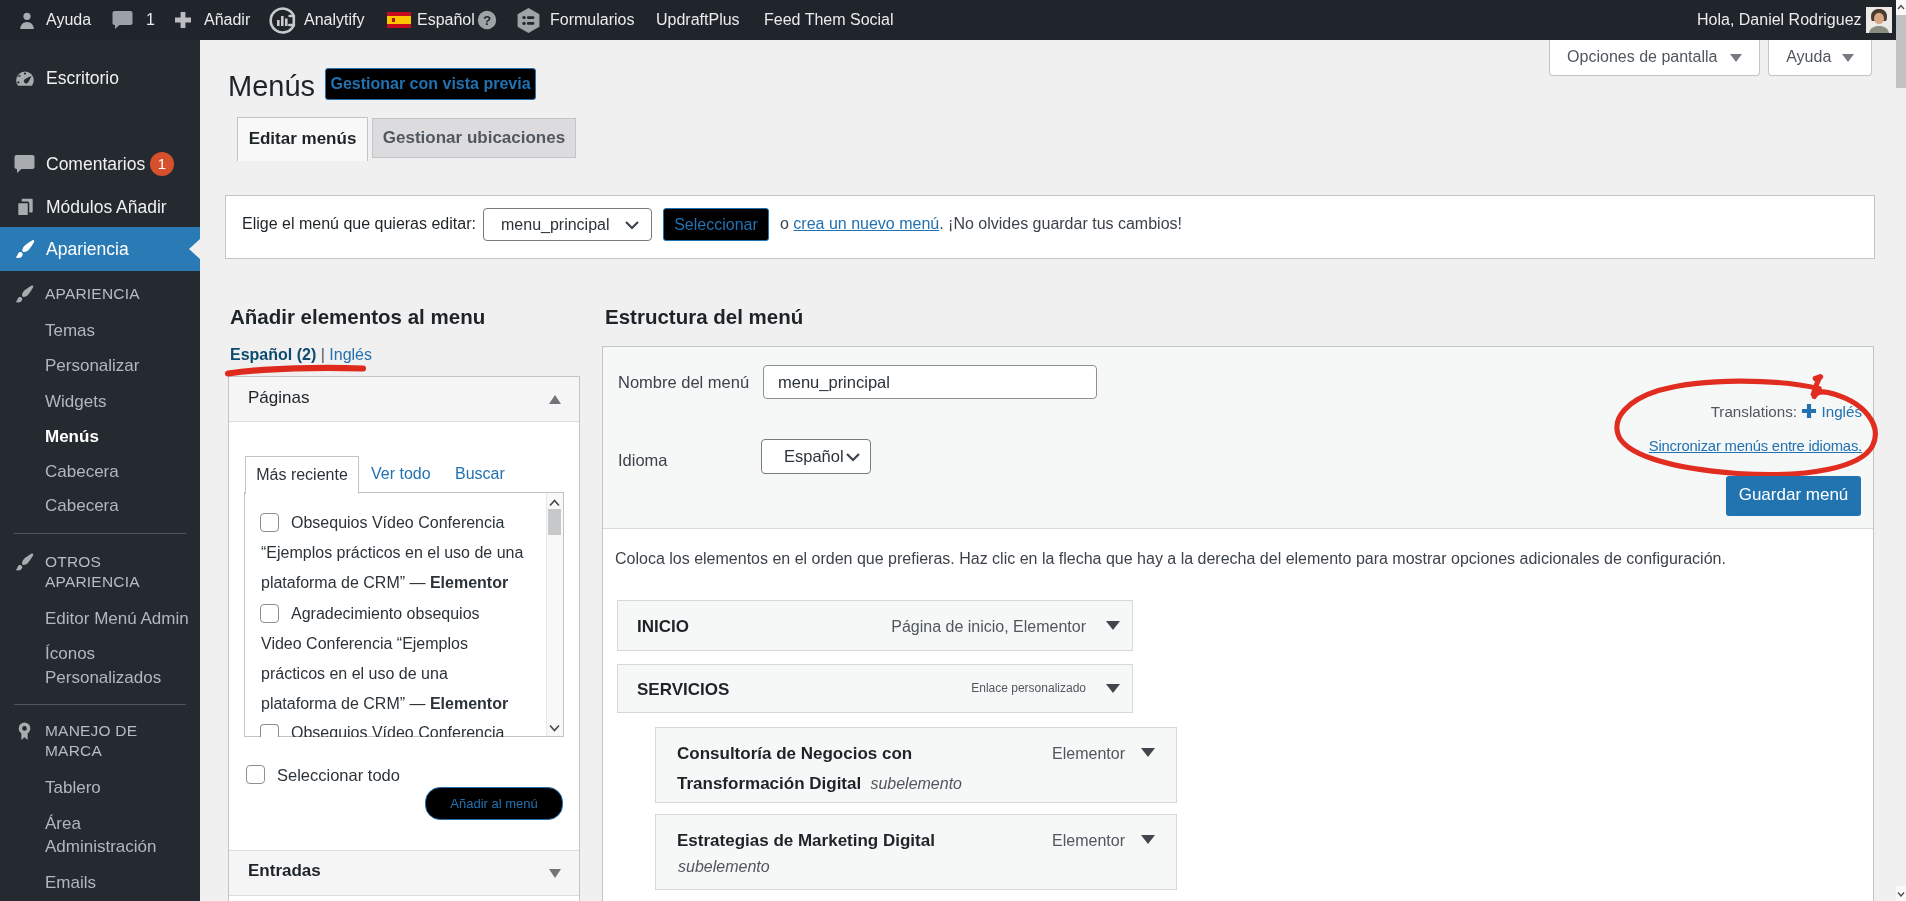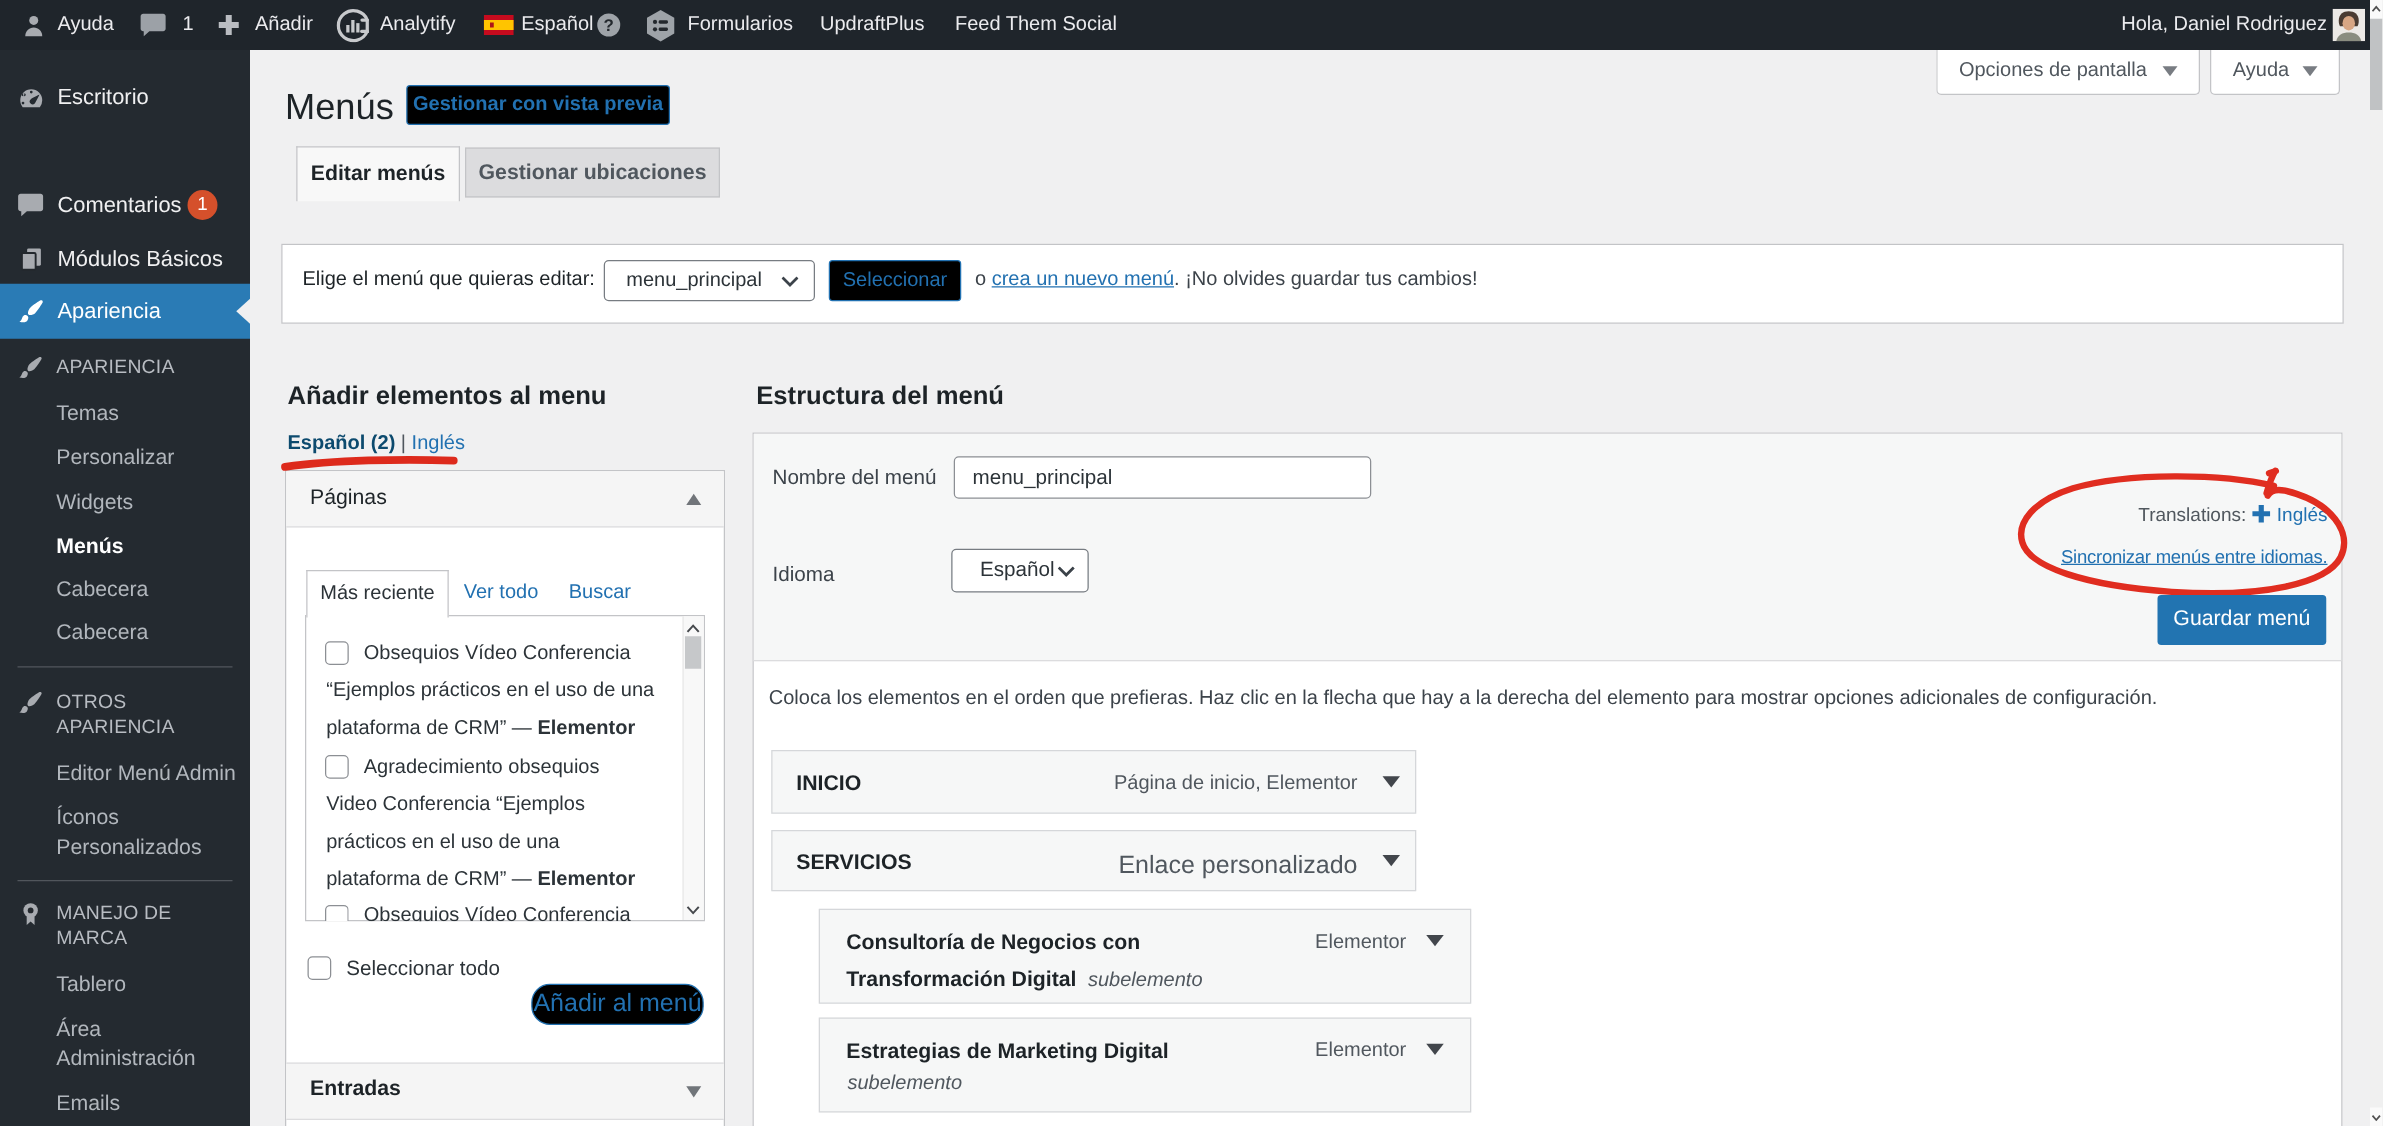--- a/index.html
+++ b/index.html
@@ -93,21 +93,21 @@
         <path d="M2.5 1h16c1 0 2 .9 2 2v10c0 1.1-1 2-2 2h-11l-4.5 4v-4h-.5c-1 0-2-.9-2-2V3c0-1.1 1-2 2-2z" fill="#a8abb0"></path>
       </svg>
     <span class="lbl">Comentarios</span>
     <span style="position:absolute;left:150px;top:50%;transform:translateY(-50%);width:24px;height:24px;border-radius:50%;background:#d5502b;color:#fff;font-size:15px;text-align:center;line-height:24px;">1</span>
   </div>
   <div class="smenu-item" style="top:145px">
     <svg width="22" height="22" viewBox="0 0 20 20">
         <rect x="7" y="2.5" width="10" height="12.5" rx="1" fill="#a8abb0"></rect>
         <rect x="3.2" y="5.8" width="10" height="12.2" rx="1" fill="#a8abb0" stroke="#23282d" stroke-width="1.4"></rect>
       </svg>
-    <span class="lbl">Módulos Básicos</span>
+    <span class="lbl">Módulos Añadir</span>
   </div>
   <div class="smenu-item" style="top:187px;height:44px;background:#2a7bb5;color:#fff;">
     <svg width="22" height="22" viewBox="0 0 20 20">
         <path d="M18.3 3.6s.3-.8-.3-1.4c-.5-.5-1.2-.2-1.2-.2-.6.3-5.8 3.5-7.7 5.6-.9 1-2.1 3.8-1.1 4.8.9 1 4 -.2 4.8-1 2-2.1 4.8-6.6 5.5-7.8zM1.4 17.7c2.4-1.6 1.5-3.4 3.2-4.6.9-.6 2.1-.4 2.8.4.7.8.6 1.8-.1 3-.8 1.5-2.6 2-5.9 1.2z" fill="#fff"></path>
       </svg>
     <span class="lbl">Apariencia</span>
     <span style="position:absolute;right:0;top:50%;transform:translateY(-50%);width:0;height:0;border-top:10px solid transparent;border-bottom:10px solid transparent;border-right:11px solid #f0f0f1;"></span>
   </div>
   <div class="ssec" style="top:254px;">
     <svg style="left:-31px;top:10px" width="21" height="21" viewBox="0 0 20 20">
@@ -196,21 +196,21 @@
   <div class="cb" style="left:60px;top:564px;"></div>
   <span class="abs" style="left:91px;top:565px;font-size:16px;color:#2c3338;">Agradecimiento obsequios</span>
   <span class="abs" style="left:61px;top:595px;font-size:16px;color:#2c3338;">Video Conferencia “Ejemplos</span>
   <span class="abs" style="left:61px;top:625px;font-size:16px;color:#2c3338;">prácticos en el uso de una</span>
   <span class="abs" style="left:61px;top:655px;font-size:16px;color:#2c3338;">plataforma de CRM” — <b>Elementor</b></span>
   <div class="cb" style="left:60px;top:684px;height:13px;border-bottom:none;border-radius:4px 4px 0 0;"></div>
   <span class="abs" style="left:91px;top:684px;font-size:16px;color:#2c3338;width:260px;height:13px;overflow:hidden;">Obsequios Vídeo Conferencia</span>
 
   <div class="cb" style="left:46px;top:725px;"></div>
   <span class="abs" style="left:77px;top:726px;font-size:16.5px;color:#2c3338;">Seleccionar todo</span>
-  <div class="btn-secondary" style="left:225px;top:747px;width:138px;height:33px;line-height:31px;font-weight:400;font-size:20px;border-radius:15px;">Añadir al menú</div>
+  <div class="btn-secondary" style="left:225px;top:747px;width:138px;height:33px;line-height:31px;font-weight:400;font-size:13px;border-radius:15px;">Añadir al menú</div>
 
   <div class="abs" style="left:29px;top:810px;width:350px;height:46px;background:#f5f5f5;border-top:1px solid #dcdcde;border-bottom:1px solid #dcdcde;"></div>
   <span class="abs" style="left:48px;top:821px;font-size:17px;font-weight:700;color:#1d2327;">Entradas</span>
   <span class="abs" style="left:349px;top:829px;width:0;height:0;border-left:6.5px solid transparent;border-right:6.5px solid transparent;border-top:9px solid #71757a;"></span>
 
   <div class="abs" style="left:405px;top:265px;font-size:20.5px;font-weight:700;color:#1d2327;">Estructura del menú</div>
   <div class="abs" style="left:402px;top:306px;width:1272px;height:600px;background:#fff;border:1px solid #c3c4c7;"></div>
   <div class="abs" style="left:403px;top:307px;width:1270px;height:182px;background:#f6f7f7;border-bottom:1px solid #dcdcde;"></div>
   <span class="abs" style="left:418px;top:333px;font-size:16.5px;color:#3c434a;">Nombre del menú</span>
   <div class="selectbox" style="left:563px;top:325px;width:334px;height:34px;font-size:16.5px;color:#2c3338;line-height:32px;border-color:#8c8f94;"><span style="margin-left:14px;">menu_principal</span></div>
@@ -230,21 +230,21 @@
   <div class="abs" style="left:1526px;top:436px;width:135px;height:40px;background:#2274b1;border-radius:3px;color:#fff;font-size:17px;text-align:center;line-height:38px;">Guardar menú</div>
 
   <span class="abs" style="left:415px;top:510px;font-size:16px;color:#3c434a;">Coloca los elementos en el orden que prefieras. Haz clic en la flecha que hay a la derecha del elemento para mostrar opciones adicionales de configuración.</span>
 
   <div class="mi-bar" style="left:417px;top:560px;width:516px;height:51px;"></div>
   <span class="abs" style="left:437px;top:577px;font-size:17px;font-weight:700;color:#1d2327;">INICIO</span>
   <span class="abs" style="left:886px;top:578px;font-size:16px;color:#50575e;transform:translateX(-100%);">Página de inicio, Elementor</span>
   <span class="arrow-down" style="left:906px;top:581px;"></span>
   <div class="mi-bar" style="left:417px;top:624px;width:516px;height:49px;"></div>
   <span class="abs" style="left:437px;top:640px;font-size:17px;font-weight:700;color:#1d2327;">SERVICIOS</span>
-  <span class="abs" style="left:886px;top:641px;font-size:20px;color:#50575e;transform:translateX(-100%);text-align:center;">Enlace personalizado</span>
+  <span class="abs" style="left:886px;top:641px;font-size:12px;color:#50575e;transform:translateX(-100%);text-align:center;">Enlace personalizado</span>
   <span class="arrow-down" style="left:906px;top:644px;"></span>
   <div class="mi-bar" style="left:455px;top:687px;width:522px;height:76px;"></div>
   <span class="abs" style="left:477px;top:704px;font-size:17px;font-weight:700;color:#1d2327;">Consultoría de Negocios con</span>
   <span class="abs" style="left:477px;top:734px;font-size:17px;font-weight:700;color:#1d2327;">Transformación Digital <span style="font-weight:400;font-style:italic;font-size:16px;color:#50575e;">&nbsp;subelemento</span></span>
   <span class="abs" style="left:925px;top:705px;font-size:16px;color:#50575e;transform:translateX(-100%);">Elementor</span>
   <span class="arrow-down" style="left:941px;top:708px;"></span>
   <div class="mi-bar" style="left:455px;top:774px;width:522px;height:76px;"></div>
   <span class="abs" style="left:477px;top:791px;font-size:17px;font-weight:700;color:#1d2327;">Estrategias de Marketing Digital</span>
   <span class="abs" style="left:478px;top:818px;font-size:16px;font-style:italic;color:#50575e;">subelemento</span>
   <span class="abs" style="left:925px;top:792px;font-size:16px;color:#50575e;transform:translateX(-100%);">Elementor</span>

